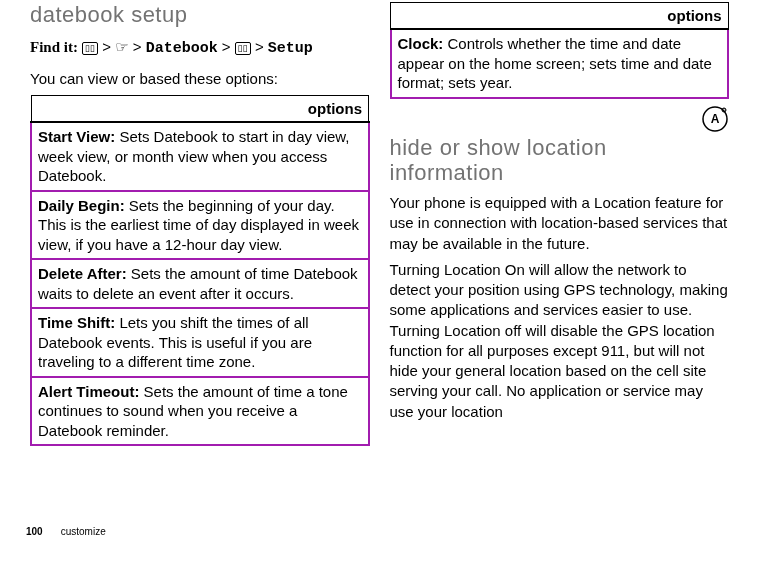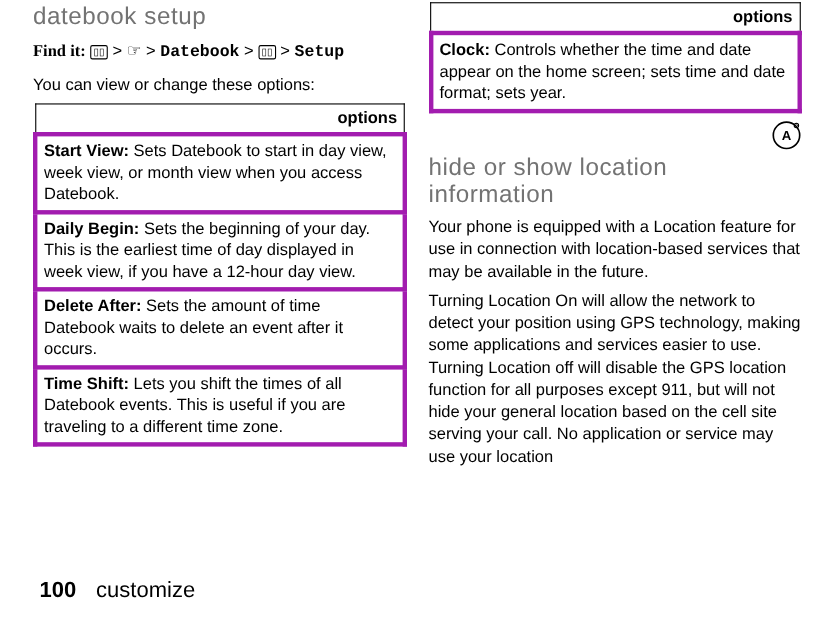--- a/index.html
+++ b/index.html
@@ -73,37 +73,37 @@
     font-size: 15px;
     font-weight: bold;
     padding: 4px 6px;
     border-left: 1px solid #000;
     border-right: 1px solid #000;
     border-top: 1px solid #000;
     border-bottom: 2px solid #000;
   }
   table.options td {
     padding: 4px 6px;
-    border: 4px solid #a21caf;
+    border: 2px solid #a21caf;
     line-height: 1.3;
     vertical-align: top;
   }
   table.options td .rowlabel {
     font-family: Arial Narrow, Arial, sans-serif;
     font-weight: bold;
   }
   .inlinebold {
     font-family: Arial Narrow, Arial, sans-serif;
     font-weight: normal;
     margin-top: 42px;
   }
   .footer {
     display: flex;
-    padding: 6px 36px;
-    font-size: 20px;
+    padding: 6px 26px;
+    font-size: 10px;
   }
   .footer .pn {
     font-weight: bold;
     margin-right: 18px;
   }
   .circleicon {
     float: right;
     margin-left: 8px;
     margin-top: 6px;
   }
@@ -122,21 +122,21 @@
       &gt;
       <span>☞</span>
       &gt;
       <span class="bo">Datebook</span>
       &gt;
       <span class="iconbox">▯▯</span>
       &gt;
       <span class="bo">Setup</span>
     </div>
 
-    <p class="bodytext">You can view or change these options:</p>
+    <p class="bodytext">You can view or based these options:</p>
 
     <table class="options">
       <tbody>
           <tr>
             <th>options</th>
           </tr>
       <tr>
             <td>
         <span class="rowlabel">Start View:</span>
         <span>Sets Datebook to start in day view, week view, or month view when you access Datebook.</span>
@@ -151,20 +151,26 @@
       <tr>
             <td>
         <span class="rowlabel">Delete After:</span>
         <span>Sets the amount of time Datebook waits to delete an event after it occurs.</span>
       </td>
           </tr>
       <tr>
             <td>
         <span class="rowlabel">Time Shift:</span>
         <span>Lets you shift the times of all Datebook events. This is useful if you are traveling to a different time zone.</span>
+      </td>
+          </tr>
+      <tr>
+            <td>
+        <span class="rowlabel">Alert Timeout:</span>
+        <span>Sets the amount of time a tone continues to sound when you receive a Datebook reminder.</span>
       </td>
           </tr>
     </tbody>
       </table>
   </div>
 
   <div class="col">
     <table class="options" style="margin-top:2px;">
       <tbody>
           <tr>

